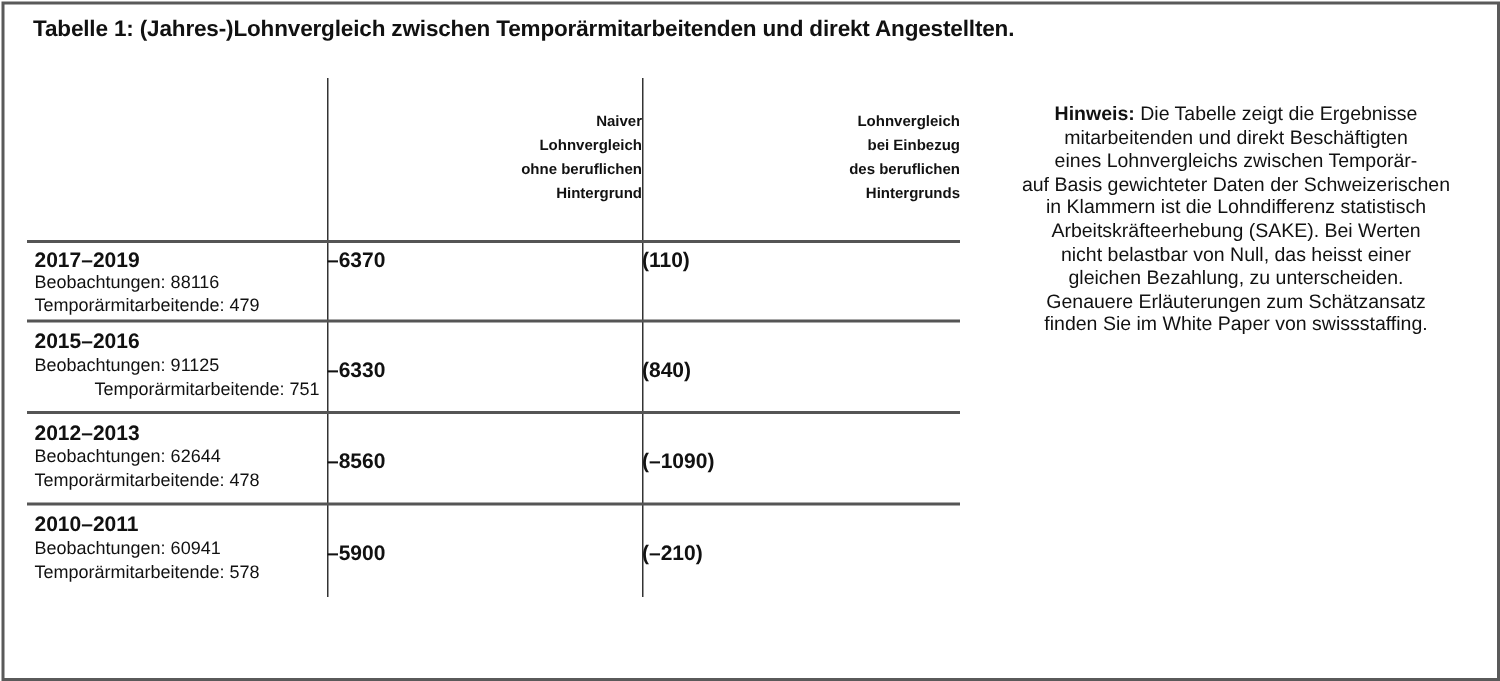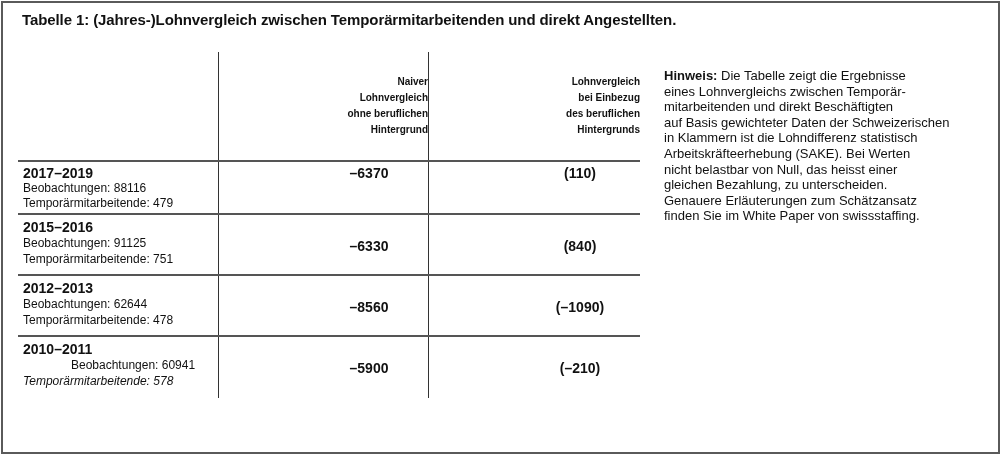--- a/index.html
+++ b/index.html
@@ -21,26 +21,26 @@
   }
   .vline { position: absolute; width: 1px; background: #333; top: 0; height: 346px; }
   .hline { position: absolute; height: 2px; background: #555; left: 0; width: 622px; }
   .hdr {
     position: absolute; top: 22px; text-align: right; font-weight: bold;
     font-size: 10px; line-height: 16px;
   }
   .row { position: absolute; left: 0; width: 622px; }
   .period { position: absolute; left: 5px; font-weight: bold; font-size: 14px; line-height: 16px; }
   .meta { position: absolute; left: 5px; font-size: 12px; line-height: 15px; white-space: nowrap; }
-  .val { position: absolute; text-align: center; font-weight: bold; font-size: 14px; line-height: 16px; margin-left: 46px; }
+  .val { position: absolute; text-align: left; font-weight: bold; font-size: 14px; line-height: 16px; }
   .note {
     position: absolute; left: 664px; top: 68px; width: 320px;
     font-size: 13px; line-height: 15.6px;
   }
-  .note .line { display: block; white-space: nowrap; }
+  .note .line { display: block; white-space: nowrap; text-align: center; }
 </style>
 </head>
 <body>
 
 <div class="frame"></div>
 
 <div class="title">Tabelle 1: (Jahres-)Lohnvergleich zwischen Temporärmitarbeitenden und direkt Angestellten.</div>
 
 <div class="tbl">
 
@@ -69,46 +69,46 @@
     <div class="period" style="top:2px;">2017–2019</div>
     <div class="meta" style="top:18px;">Beobachtungen: 88116</div>
     <div class="meta" style="top:33px;">Temporärmitarbeitende: 479</div>
     <div class="val" style="left:200px; width:210px; top:2px;">–6370</div>
     <div class="val" style="left:410px; width:212px; top:2px;">(110)</div>
   </div>
 
   <div class="row" style="top:164px; height:58px;">
     <div class="period" style="top:3px;">2015–2016</div>
     <div class="meta" style="top:20px;">Beobachtungen: 91125</div>
-    <div class="meta" style="top:36px;">Temporärmitarbeitende: 751</div>
+    <div class="meta" style="top:36px;margin-left:40px;">Temporärmitarbeitende: 751</div>
     <div class="val" style="left:200px; width:210px; top:22px;">–6330</div>
     <div class="val" style="left:410px; width:212px; top:22px;">(840)</div>
   </div>
 
   <div class="row" style="top:225px; height:58px;">
     <div class="period" style="top:3px;">2012–2013</div>
     <div class="meta" style="top:20px;">Beobachtungen: 62644</div>
     <div class="meta" style="top:36px;">Temporärmitarbeitende: 478</div>
     <div class="val" style="left:200px; width:210px; top:22px;">–8560</div>
     <div class="val" style="left:410px; width:212px; top:22px;">(–1090)</div>
   </div>
 
   <div class="row" style="top:286px; height:60px;">
     <div class="period" style="top:3px;">2010–2011</div>
-    <div class="meta" style="top:20px;margin-left:48px;">Beobachtungen: 60941</div>
-    <div class="meta" style="top:36px;font-style:italic;">Temporärmitarbeitende: 578</div>
+    <div class="meta" style="top:20px;">Beobachtungen: 60941</div>
+    <div class="meta" style="top:36px;">Temporärmitarbeitende: 578</div>
     <div class="val" style="left:200px; width:210px; top:22px;">–5900</div>
     <div class="val" style="left:410px; width:212px; top:22px;">(–210)</div>
   </div>
 </div>
 
 <div class="note">
   <span class="line"><b>Hinweis:</b><span> Die Tabelle zeigt die Ergebnisse</span></span>
+  <span class="line">mitarbeitenden und direkt Beschäftigten</span>
   <span class="line">eines Lohnvergleichs zwischen Temporär-</span>
-  <span class="line">mitarbeitenden und direkt Beschäftigten</span>
   <span class="line">auf Basis gewichteter Daten der Schweizerischen</span>
   <span class="line">in Klammern ist die Lohndifferenz statistisch</span>
   <span class="line">Arbeitskräfteerhebung (SAKE). Bei Werten</span>
   <span class="line">nicht belastbar von Null, das heisst einer</span>
   <span class="line">gleichen Bezahlung, zu unterscheiden.</span>
   <span class="line">Genauere Erläuterungen zum Schätzansatz</span>
   <span class="line">finden Sie im White Paper von swissstaffing.</span>
 </div>
 
 </body></html>

